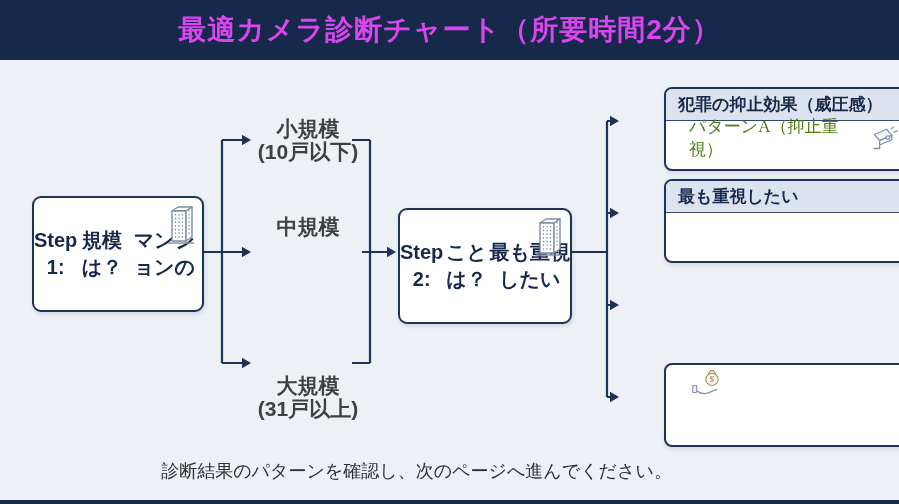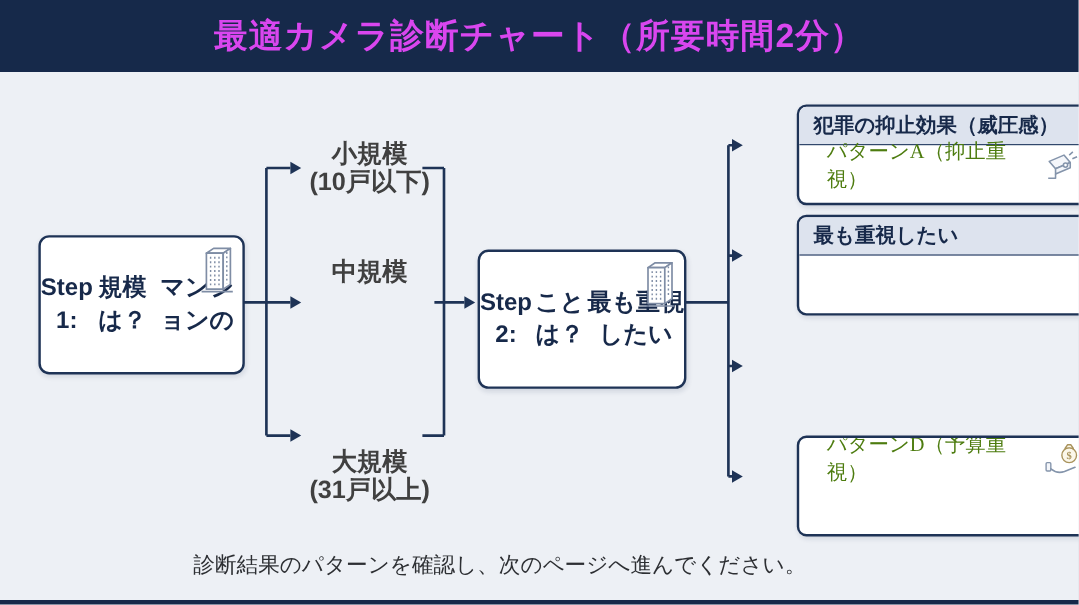--- a/index.html
+++ b/index.html
@@ -131,21 +131,20 @@
     </div>
   </div>
 
   <div class="result" id="result-1">
     <div class="result-header">最も重視したい</div>
   </div>
 
 
   <div class="result" id="result-3">
     <div class="result-body">
-      <span>パターンD（予算重視）</span>
       <svg class="ricon" viewBox="0 0 34 32">
         <polygon points="21,6.5 23.5,3 26.5,3 29,6.5" fill="#fbf7ea" stroke="#a9935c" stroke-width="1.3" stroke-linejoin="round"></polygon>
         <circle cx="25" cy="13" r="7" fill="#fbf7ea" stroke="#a9935c" stroke-width="1.3"></circle>
         <text x="25" y="16.5" font-size="10" font-weight="bold" text-anchor="middle" fill="#a9935c">$</text>
         <rect x="3" y="20" width="4.5" height="8" rx="1" fill="#f4f6fa" stroke="#8494ab" stroke-width="1.3"></rect>
         <path d="M7.5,26 q6,5 13,2.5 l10,-4" fill="none" stroke="#8494ab" stroke-width="1.6" stroke-linecap="round"></path>
       </svg>
     </div>
   </div>
 

